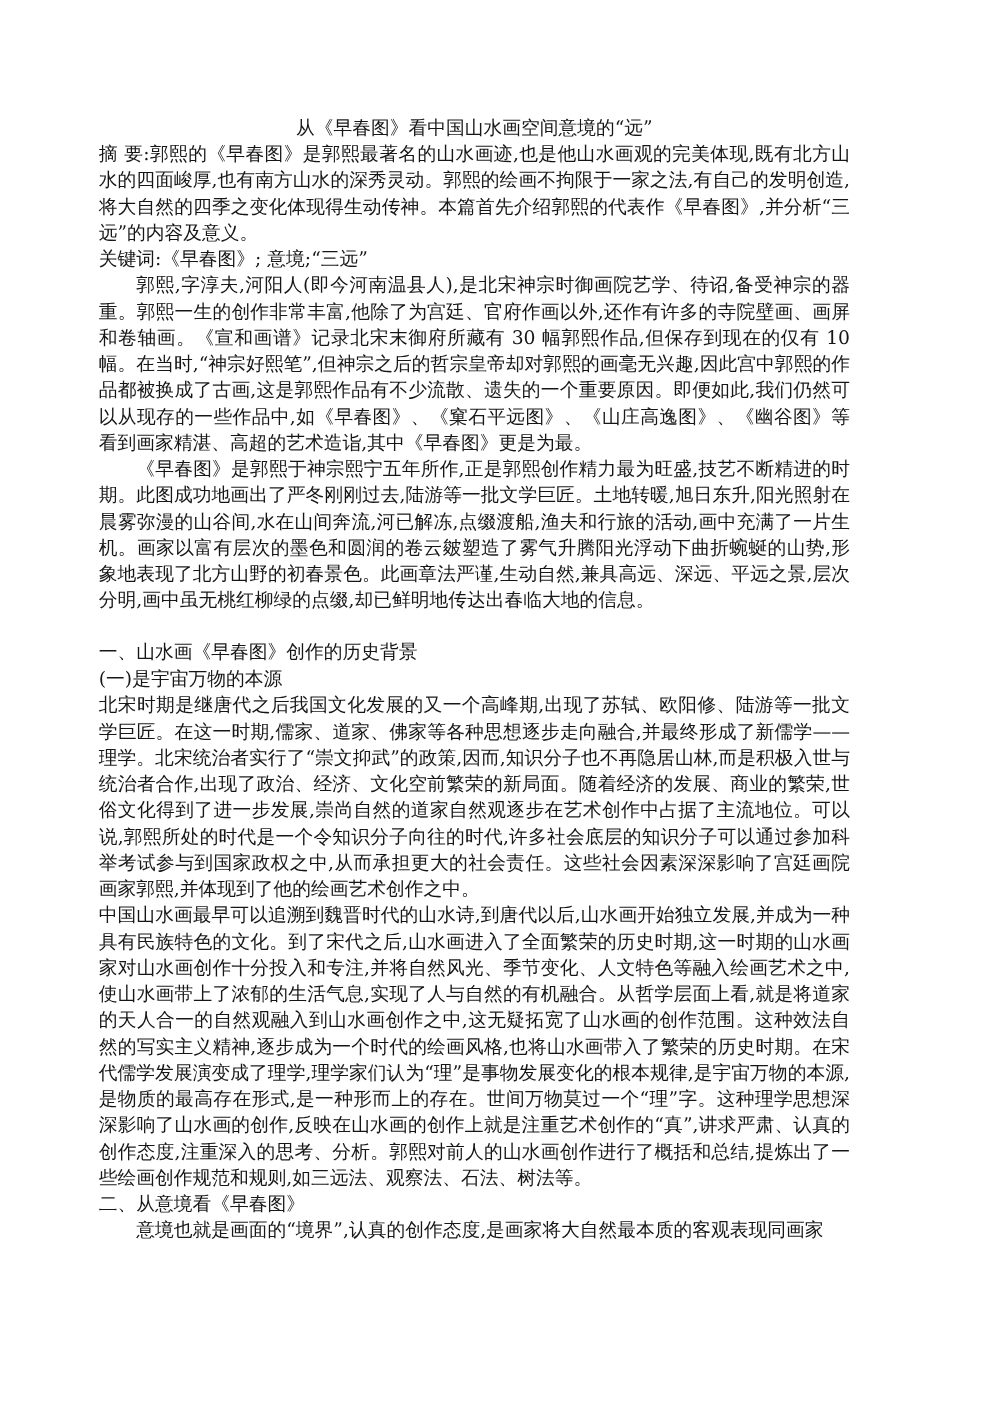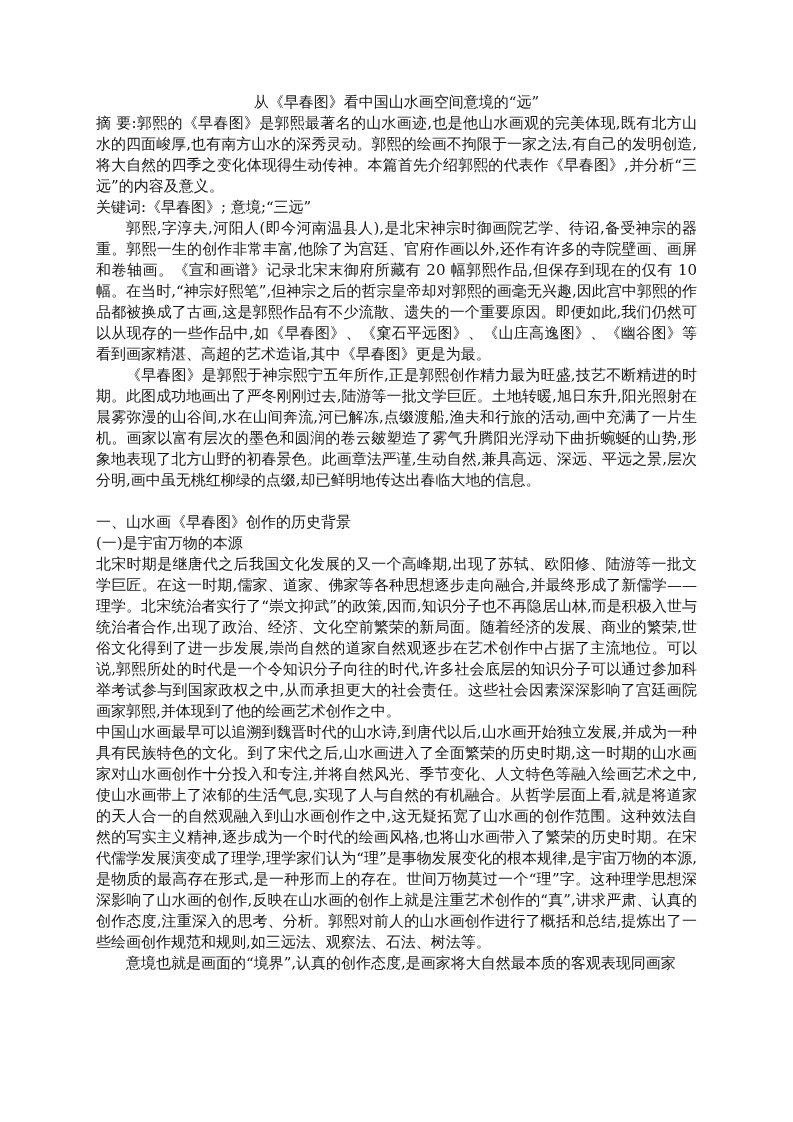--- a/index.html
+++ b/index.html
@@ -9,21 +9,21 @@
   }
   .page {
     position: relative;
     width: 793px;
     height: 1122px;
     background: #ffffff;
     overflow: hidden;
   }
   .content {
     position: absolute;
-    left: 96px;
+    left: 79px;
     top: 92px;
     width: 601px;
     color: #161616;
     font-family: "DejaVu Serif", "Liberation Serif", serif;
     font-size: 15px;
     line-height: 21px;
     text-align: justify;
   }
   .content p {
     margin: 0;
@@ -45,30 +45,31 @@
 
 <div class="page">
   <div class="content">
 
     <p class="doc-title">从《早春图》看中国山水画空间意境的“远”</p>
 
     <p>摘 要:郭熙的《早春图》是郭熙最著名的山水画迹,也是他山水画观的完美体现,既有北方山水的四面峻厚,也有南方山水的深秀灵动。郭熙的绘画不拘限于一家之法,有自己的发明创造,将大自然的四季之变化体现得生动传神。本篇首先介绍郭熙的代表作《早春图》,并分析“三远”的内容及意义。</p>
 
     <p>关键词:《早春图》; 意境;“三远”</p>
 
-    <p class="indent">郭熙,字淳夫,河阳人(即今河南温县人),是北宋神宗时御画院艺学、待诏,备受神宗的器重。郭熙一生的创作非常丰富,他除了为宫廷、官府作画以外,还作有许多的寺院壁画、画屏和卷轴画。《宣和画谱》记录北宋末御府所藏有 20 幅郭熙作品,但保存到现在的仅有 10 幅。在当时,“神宗好熙笔”,但神宗之后的哲宗皇帝却对郭熙的画毫无兴趣,因此宫中郭熙的作品都被换成了古画,这是郭熙作品有不少流散、遗失的一个重要原因。即便如此,我们仍然可以从现存的一些作品中,如《早春图》、《窠石平远图》、《山庄高逸图》、《幽谷图》等看到画家精湛、高超的艺术造诣,其中《早春图》更是为最。</p>
+    <p class="indent">郭熙,字淳夫,河阳人(即今河南温县人),是北宋神宗时御画院艺学、待诏,备受神宗的器重。郭熙一生的创作非常丰富,他除了为宫廷、官府作画以外,还作有许多的寺院壁画、画屏和卷轴画。《宣和画谱》记录北宋末御府所藏有 30 幅郭熙作品,但保存到现在的仅有 10 幅。在当时,“神宗好熙笔”,但神宗之后的哲宗皇帝却对郭熙的画毫无兴趣,因此宫中郭熙的作品都被换成了古画,这是郭熙作品有不少流散、遗失的一个重要原因。即便如此,我们仍然可以从现存的一些作品中,如《早春图》、《窠石平远图》、《山庄高逸图》、《幽谷图》等看到画家精湛、高超的艺术造诣,其中《早春图》更是为最。</p>
 
     <p class="indent">《早春图》是郭熙于神宗熙宁五年所作,正是郭熙创作精力最为旺盛,技艺不断精进的时期。此图成功地画出了严冬刚刚过去,陆游等一批文学巨匠。土地转暖,旭日东升,阳光照射在晨雾弥漫的山谷间,水在山间奔流,河已解冻,点缀渡船,渔夫和行旅的活动,画中充满了一片生机。画家以富有层次的墨色和圆润的卷云皴塑造了雾气升腾阳光浮动下曲折蜿蜒的山势,形象地表现了北方山野的初春景色。此画章法严谨,生动自然,兼具高远、深远、平远之景,层次分明,画中虽无桃红柳绿的点缀,却已鲜明地传达出春临大地的信息。</p>
 
     <p class="sec-gap">一、山水画《早春图》创作的历史背景</p>
 
     <p>(一)是宇宙万物的本源</p>
 
     <p>北宋时期是继唐代之后我国文化发展的又一个高峰期,出现了苏轼、欧阳修、陆游等一批文学巨匠。在这一时期,儒家、道家、佛家等各种思想逐步走向融合,并最终形成了新儒学——理学。北宋统治者实行了“崇文抑武”的政策,因而,知识分子也不再隐居山林,而是积极入世与统治者合作,出现了政治、经济、文化空前繁荣的新局面。随着经济的发展、商业的繁荣,世俗文化得到了进一步发展,崇尚自然的道家自然观逐步在艺术创作中占据了主流地位。可以说,郭熙所处的时代是一个令知识分子向往的时代,许多社会底层的知识分子可以通过参加科举考试参与到国家政权之中,从而承担更大的社会责任。这些社会因素深深影响了宫廷画院画家郭熙,并体现到了他的绘画艺术创作之中。</p>
 
 
     <p>中国山水画最早可以追溯到魏晋时代的山水诗,到唐代以后,山水画开始独立发展,并成为一种具有民族特色的文化。到了宋代之后,山水画进入了全面繁荣的历史时期,这一时期的山水画家对山水画创作十分投入和专注,并将自然风光、季节变化、人文特色等融入绘画艺术之中,使山水画带上了浓郁的生活气息,实现了人与自然的有机融合。从哲学层面上看,就是将道家的天人合一的自然观融入到山水画创作之中,这无疑拓宽了山水画的创作范围。这种效法自然的写实主义精神,逐步成为一个时代的绘画风格,也将山水画带入了繁荣的历史时期。在宋代儒学发展演变成了理学,理学家们认为“理”是事物发展变化的根本规律,是宇宙万物的本源,是物质的最高存在形式,是一种形而上的存在。世间万物莫过一个“理”字。这种理学思想深深影响了山水画的创作,反映在山水画的创作上就是注重艺术创作的“真”,讲求严肃、认真的创作态度,注重深入的思考、分析。郭熙对前人的山水画创作进行了概括和总结,提炼出了一些绘画创作规范和规则,如三远法、观察法、石法、树法等。</p>
 
+    <p>二、从意境看《早春图》</p>
 
     <p class="indent">意境也就是画面的“境界”,认真的创作态度,是画家将大自然最本质的客观表现同画家</p>
 
   </div>
 </div>
 
 </body></html>

